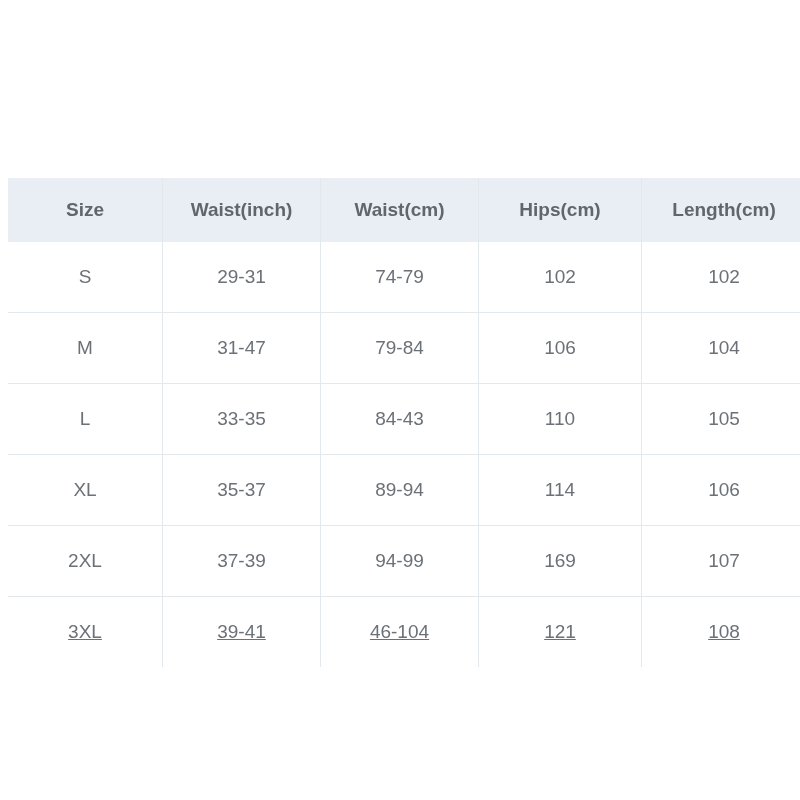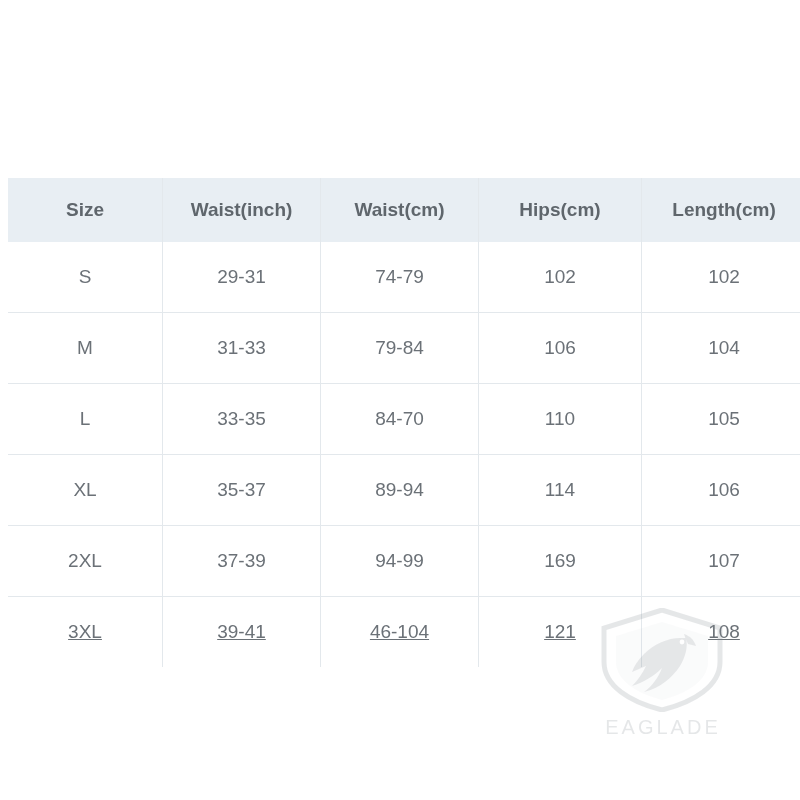--- a/index.html
+++ b/index.html
@@ -115,29 +115,29 @@
       <tbody>
         <tr>
           <td class="col-0">S</td>
           <td class="col-1">29-31</td>
           <td class="col-2">74-79</td>
           <td class="col-3">102</td>
           <td class="col-4">102</td>
         </tr>
         <tr>
           <td class="col-0">M</td>
-          <td class="col-1">31-33</td>
+          <td class="col-1">31-47</td>
           <td class="col-2">79-84</td>
           <td class="col-3">106</td>
           <td class="col-4">104</td>
         </tr>
         <tr>
           <td class="col-0">L</td>
           <td class="col-1">33-35</td>
-          <td class="col-2">84-70</td>
+          <td class="col-2">84-43</td>
           <td class="col-3">110</td>
           <td class="col-4">105</td>
         </tr>
         <tr>
           <td class="col-0">XL</td>
           <td class="col-1">35-37</td>
           <td class="col-2">89-94</td>
           <td class="col-3">114</td>
           <td class="col-4">106</td>
         </tr>
@@ -152,25 +152,14 @@
           <td class="col-0">3XL</td>
           <td class="col-1">39-41</td>
           <td class="col-2">46-104</td>
           <td class="col-3">121</td>
           <td class="col-4">108</td>
         </tr>
       </tbody>
     </table>
   </div>
 
-  <div class="watermark">
-    <svg viewBox="0 0 132 104">
-      <path d="M66 2 L124 20 L124 54 C124 78 98 94 66 102 C34 94 8 78 8 54 L8 20 Z" fill="none" stroke="#8d949b" stroke-width="5"></path>
-      <path d="M66 14 L112 28 L112 54 C112 72 92 85 66 92 C40 85 20 72 20 54 L20 28 Z" fill="#8d949b" opacity="0.18"></path>
-      <path d="M84 30 C72 30 58 36 48 46 C42 52 38 58 36 64 L50 58 C46 66 42 72 36 78
-               C48 74 58 68 66 60 C62 70 56 78 48 84 C64 80 76 70 84 58 C90 48 92 38 90 30 Z" fill="#8d949b"></path>
-      <path d="M88 26 C94 28 98 32 100 38 L92 36 C90 32 89 29 88 26 Z" fill="#8d949b"></path>
-      <circle cx="86" cy="34" r="2.4" fill="#ffffff"></circle>
-    </svg>
-    <div class="logo-text">EAGLADE</div>
-  </div>
 
 </div>
 
 </body></html>

